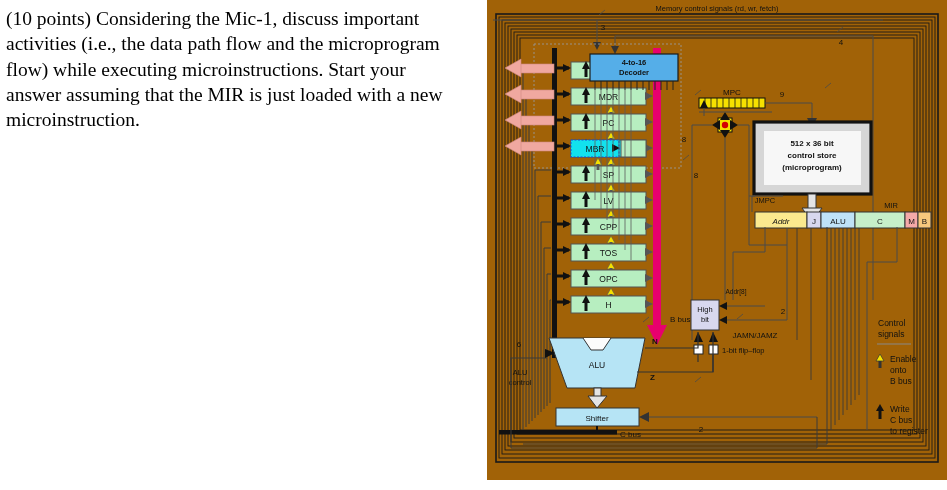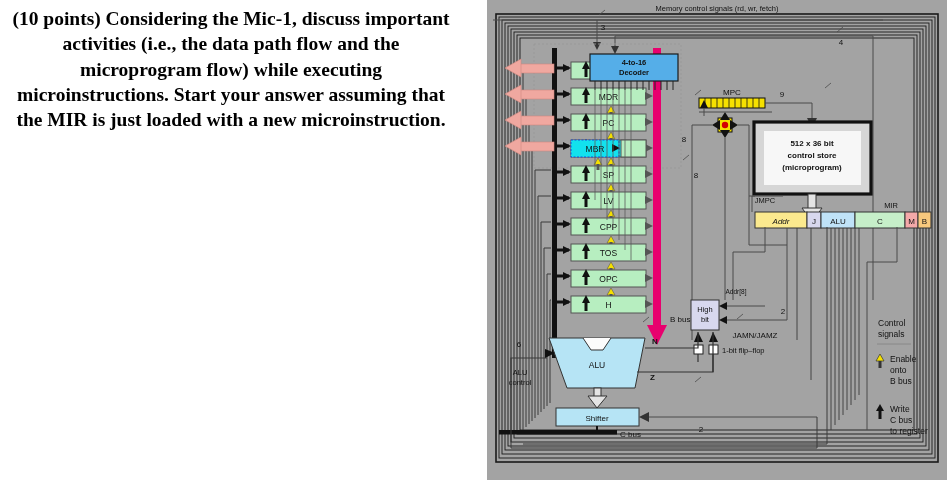--- a/index.html
+++ b/index.html
@@ -9,26 +9,25 @@
     font-family:"Liberation Sans", sans-serif;
     overflow:hidden;
     position:relative;
   }
   #question{
     position:absolute; left:6px; top:6px; width:450px;
     font-family:"Liberation Serif", serif;
     font-size:19.5px;
     line-height:1.30;
     color:#000;
-    text-align:center;
-    font-weight:bold;
+    text-align:left;
   }
   #figure{
     position:absolute; left:487px; top:0px; width:460px; height:480px;
-    background:#a3a3a3;
+    background:#a16207;
   }
   #fig-inner{position:absolute;left:0;top:0;width:460px;height:480px;}
   .svgwrap{position:absolute;left:0;top:0;}
   text{font-family:"Liberation Sans", sans-serif;}
 </style>
 </head>
 <body>
 
 <div id="question">
   <span>(10 points) Considering the Mic-1, discuss important activities (i.e., the data path flow and the microprogram flow) while executing microinstructions. Start your answer assuming that the MIR is just loaded with a new microinstruction.</span>

